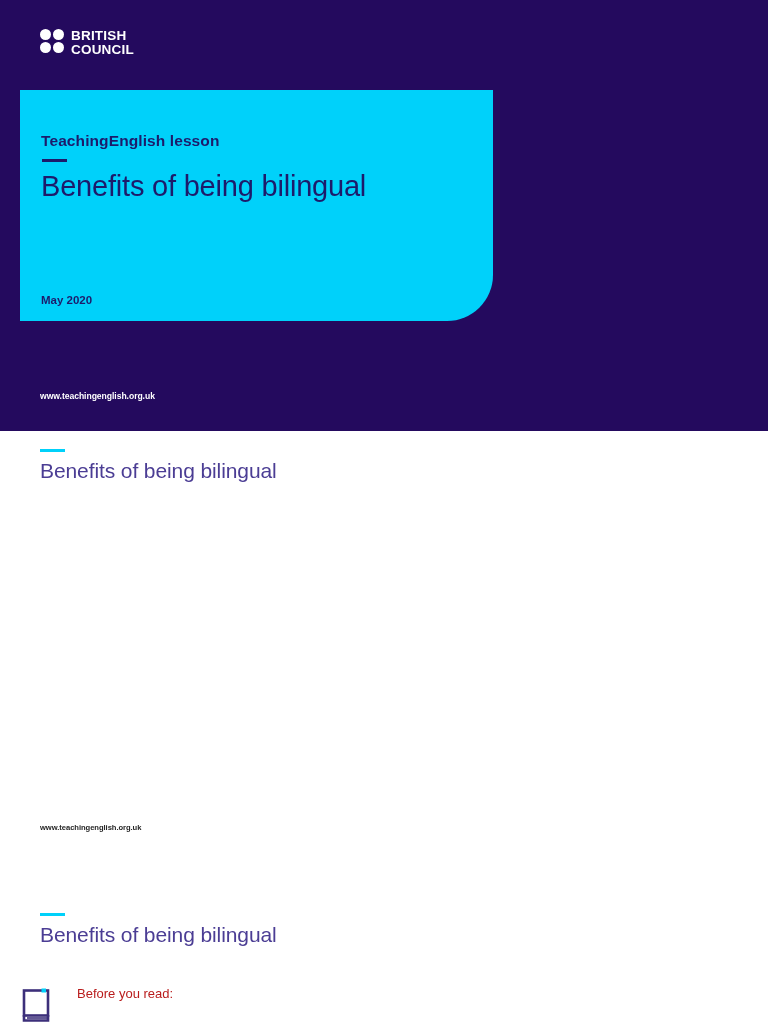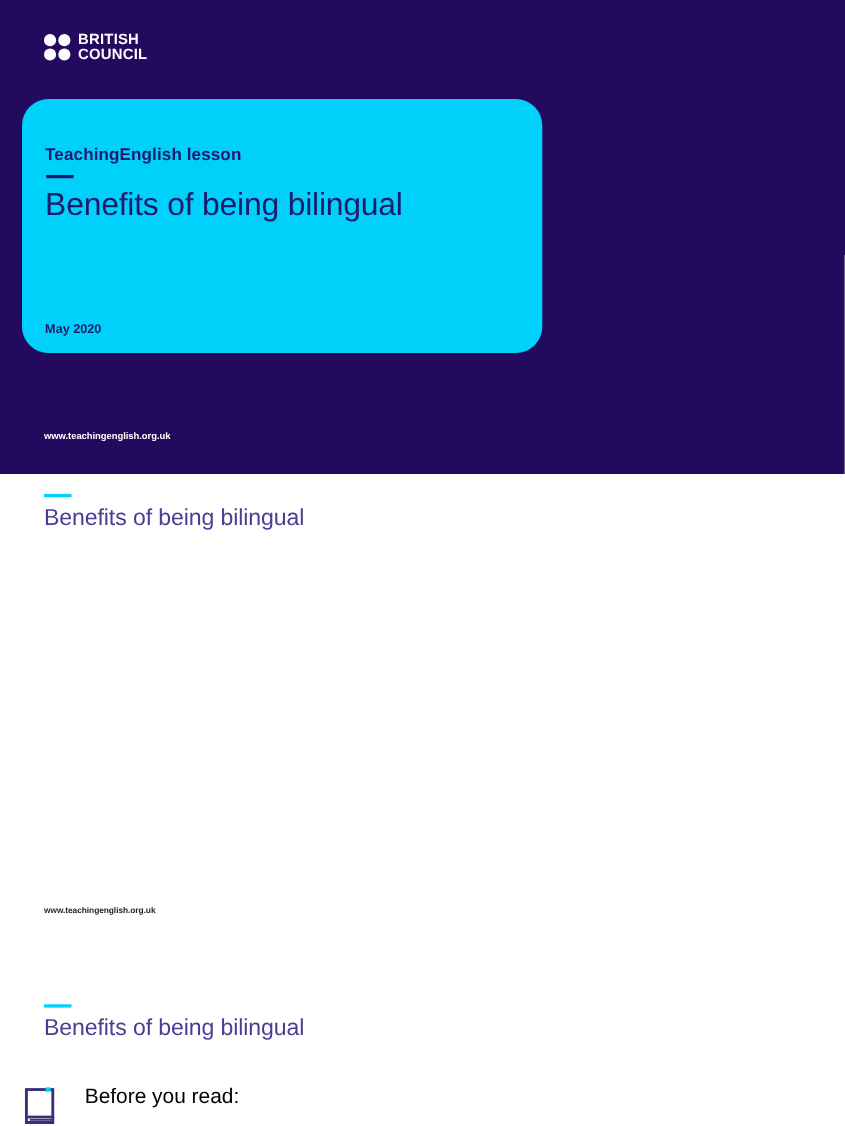--- a/index.html
+++ b/index.html
@@ -22,21 +22,21 @@
     height: 431px;
     background: #240A5E;
     overflow: hidden;
   }
 
   .bc-logo {
     position: absolute;
     left: 40px;
     top: 29px;
     display: flex;
-    align-items: center;
+    align-items: flex-start;
     gap: 7px;
   }
   .bc-dots {
     display: grid;
     grid-template-columns: 11px 11px;
     grid-template-rows: 11px 11px;
     gap: 2px;
   }
   .bc-dots i {
     display: block;
@@ -60,21 +60,20 @@
   .title-card {
     position: absolute;
     left: 20px;
     top: 90px;
     width: 473px;
     height: 231px;
     background: #00D1FA;
     border-bottom-right-radius: 46px;
     box-sizing: border-box;
     padding: 42px 0 0 21px;
-    border-radius: 24px;
   }
   .kicker {
     color: #1d1b6b;
     font-size: 15.5px;
     font-weight: 700;
     letter-spacing: 0.1px;
     margin: 0;
   }
   .kicker-rule {
     width: 25px;
@@ -206,22 +205,22 @@
     margin: 0;
     padding-left: 21px;
   }
   ol.numlist li {
     color: #262626;
     font-size: 13.2px;
     line-height: 1.4;
     padding-left: 4px;
   }
   .plain-line {
-    color: #000000;
-    font-size: 19px;
+    color: #b91c1c;
+    font-size: 13px;
     line-height: 1.4;
     margin: 0 0 17px 0;
   }
 </style>
 </head>
 <body>
 
 <section class="slide-title">
 
   <div class="bc-logo">

